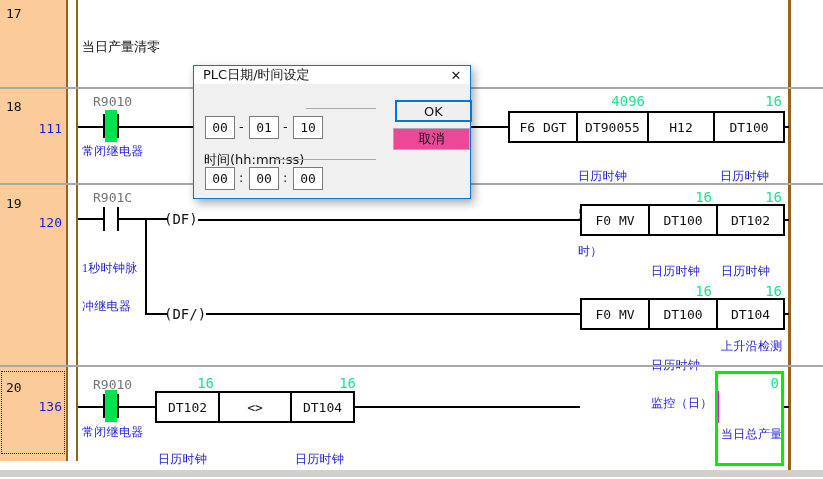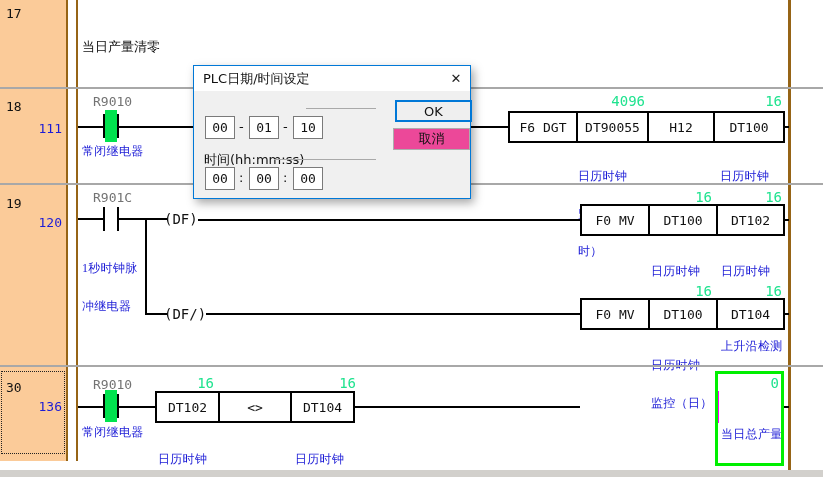--- a/index.html
+++ b/index.html
@@ -31,21 +31,21 @@
   .lbl{position:absolute;font-size:12px;line-height:12.5px;color:#1B1BD6;letter-spacing:0.3px;white-space:pre;}
   .lbl span{display:block;font-family:Liberation Serif, serif;}
   .comment{position:absolute;font-size:13px;color:#111;}
   
   .selbox{position:absolute;border:3px solid #00EF00;box-sizing:border-box;background:transparent;}
   .magline{position:absolute;width:2px;background:#FF00FF;}
   .cursorcell{position:absolute;border:1px dotted #222;box-sizing:border-box;}
   
   .dialog{position:absolute;left:193px;top:65px;width:278px;height:134px;background:#F0F0F0;
           border:1px solid #0078D7;box-sizing:border-box;z-index:10;box-shadow:3px 4px 9px rgba(0,0,0,0.35);}
-  .dlg-title{position:absolute;left:0;top:0;right:0;height:25px;background:#fff;display:flex;align-items:center;}
+  .dlg-title{position:absolute;left:0;top:0;right:0;height:18px;background:#fff;display:flex;align-items:center;}
   .dlg-title-text{font-size:13px;color:#111;padding-left:9px;flex:1;}
   .dlg-close{width:28px;text-align:center;font-size:13px;color:#222;cursor:default;}
   .dlg-label{position:absolute;font-size:13px;color:#111;}
   .grpline{position:absolute;height:1px;background:#A9A9A9;}
   .dlg-input{position:absolute;width:28px;height:21px;border:1px solid #7A7A7A;background:#fff;text-align:center;
              font-family:"DejaVu Sans Mono",monospace;font-size:13px;color:#111;padding:0;box-sizing:content-box;}
   .dlg-sep{position:absolute;font-size:13px;color:#111;}
   .btn{position:absolute;width:77px;height:22px;display:flex;align-items:center;justify-content:center;
        font-size:13px;color:#111;box-sizing:border-box;}
   .btn-ok{border:2px solid #0078D7;background:#EFEFEF;}
@@ -58,21 +58,21 @@
 
   <div class="rowcol"></div>
   <div class="lbus"></div>
   <div class="rbus"></div>
 
   <div class="rungnum" style="top:6px">17</div>
   <div class="rungnum" style="top:99px">18</div>
   <div class="stepnum" style="top:121px">111</div>
   <div class="rungnum" style="top:196px">19</div>
   <div class="stepnum" style="top:215px">120</div>
-  <div class="rungnum" style="top:380px">30</div>
+  <div class="rungnum" style="top:380px">20</div>
   <div class="stepnum" style="top:399px">136</div>
   <div class="cursorcell" style="left:1px;top:371px;width:64px;height:83px"></div>
 
   <div class="comment" style="left:82px;top:38px">当日产量清零</div>
 
   <div class="dev" style="left:93px;top:94px">R9010</div>
   <div class="wire" style="left:78px;top:126px;width:25px"></div>
   <div class="cgreen" style="left:105px;top:110px"></div>
   <div class="cbar" style="left:103px;top:114px"></div>
   <div class="cbar" style="left:117px;top:114px"></div>

